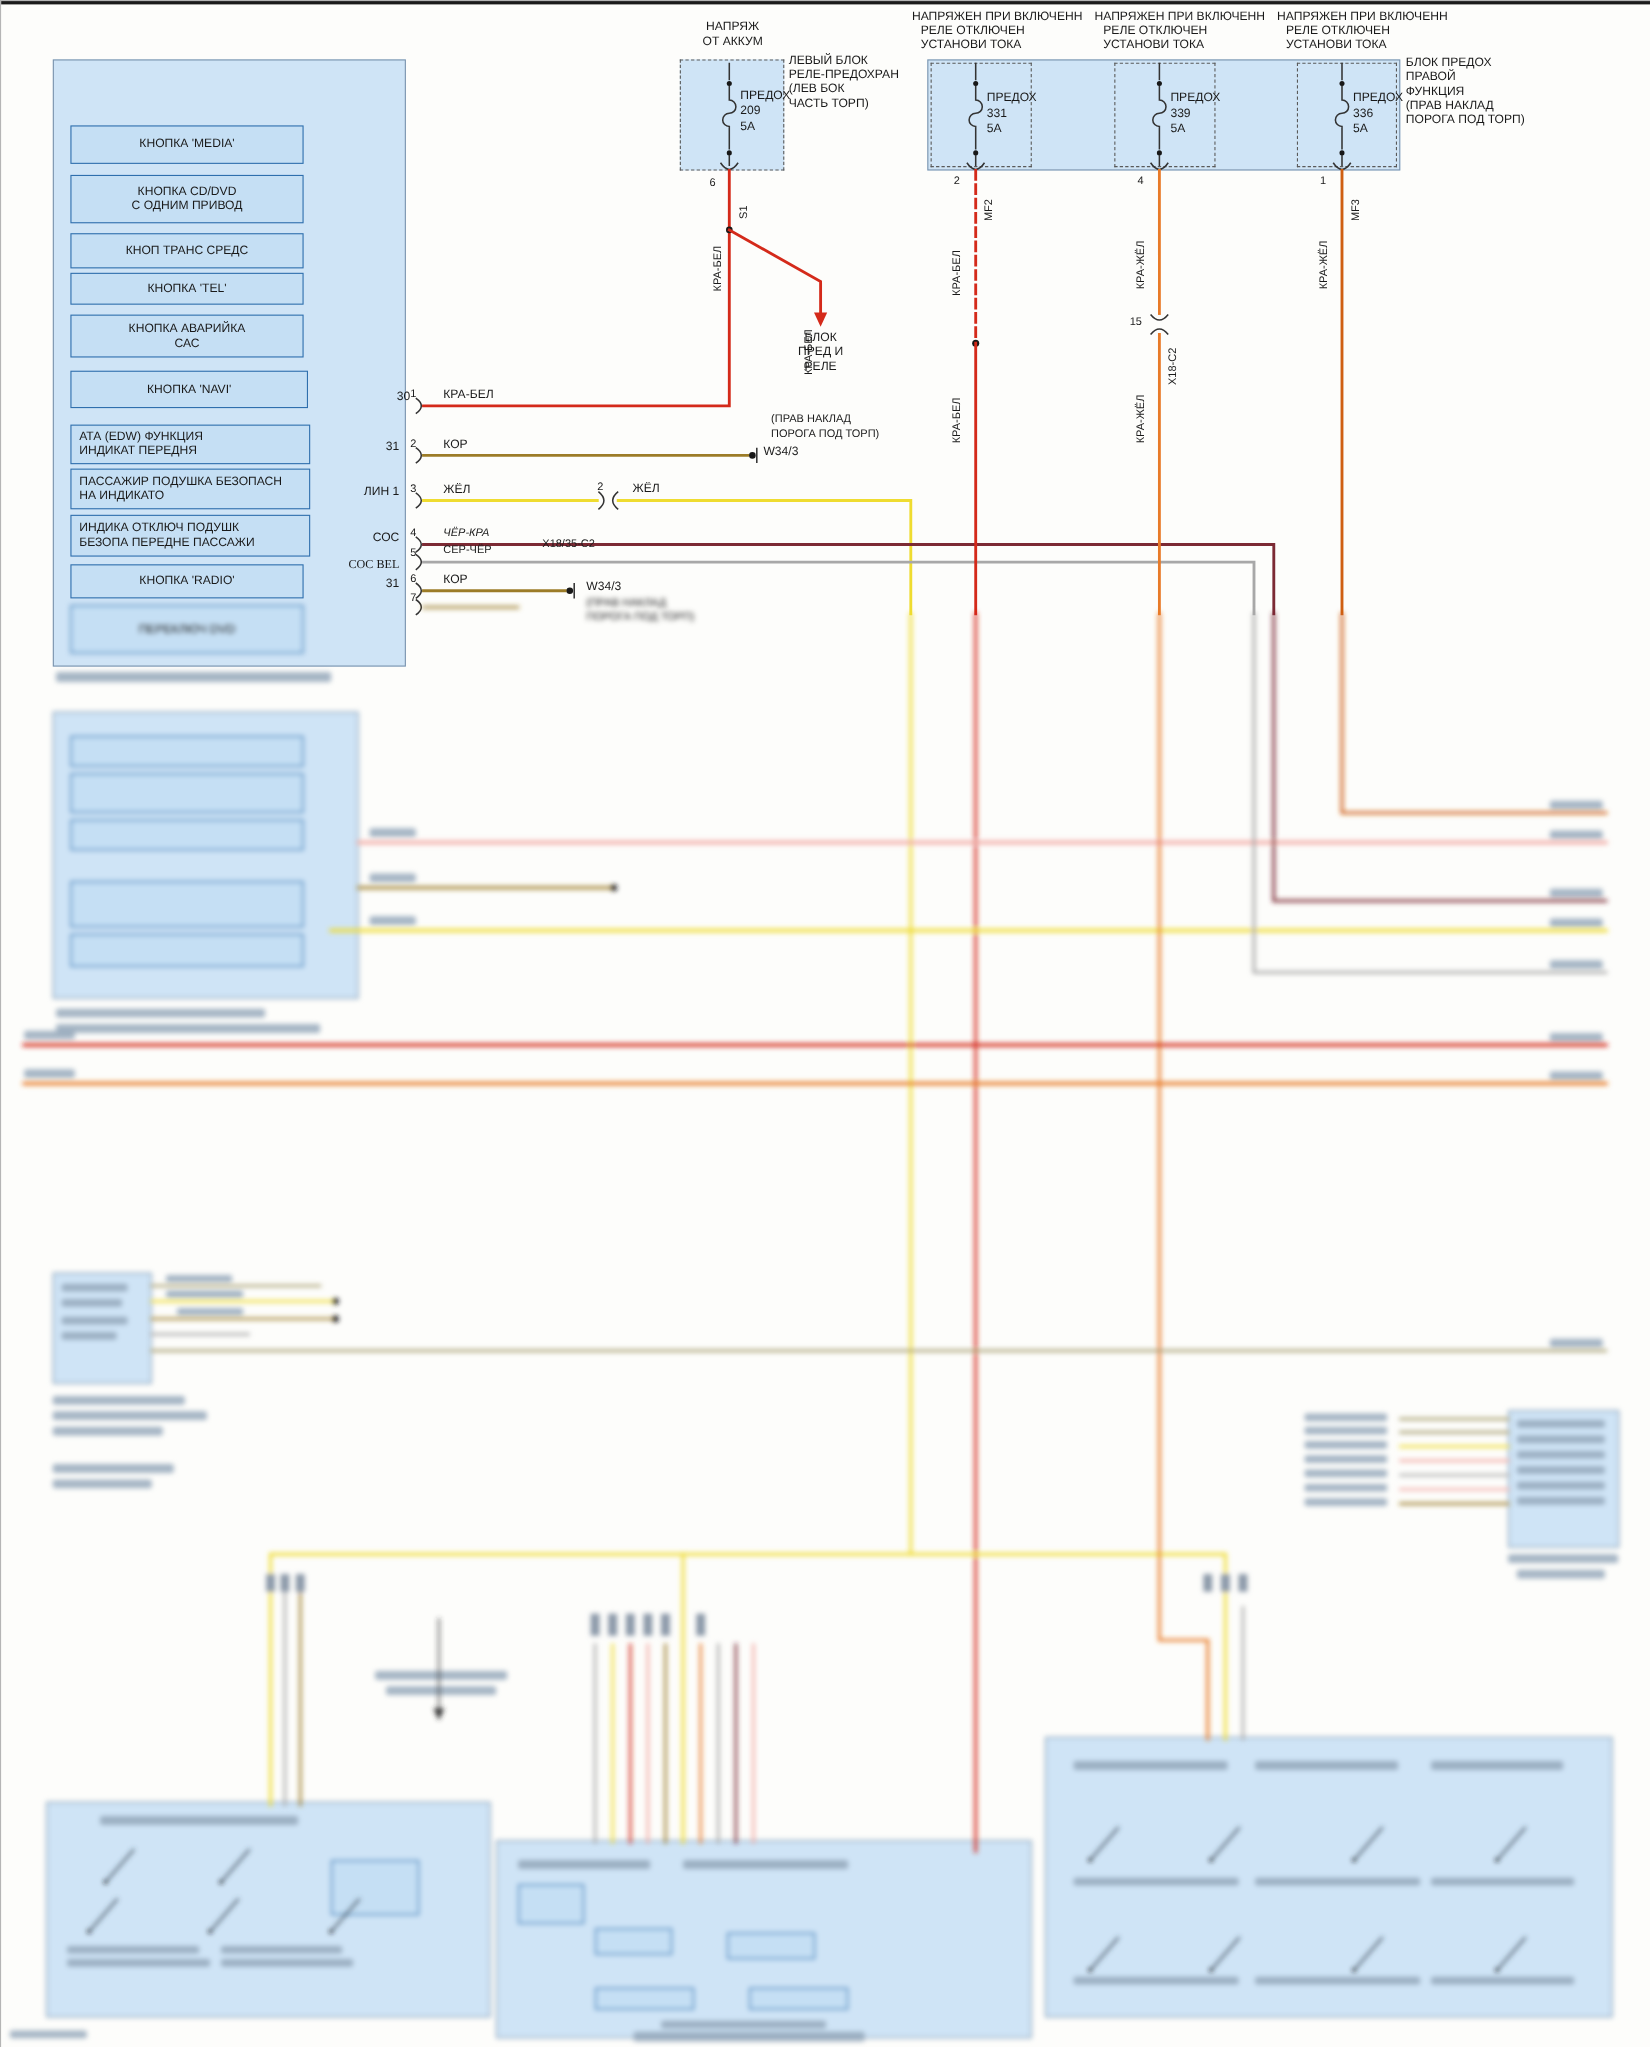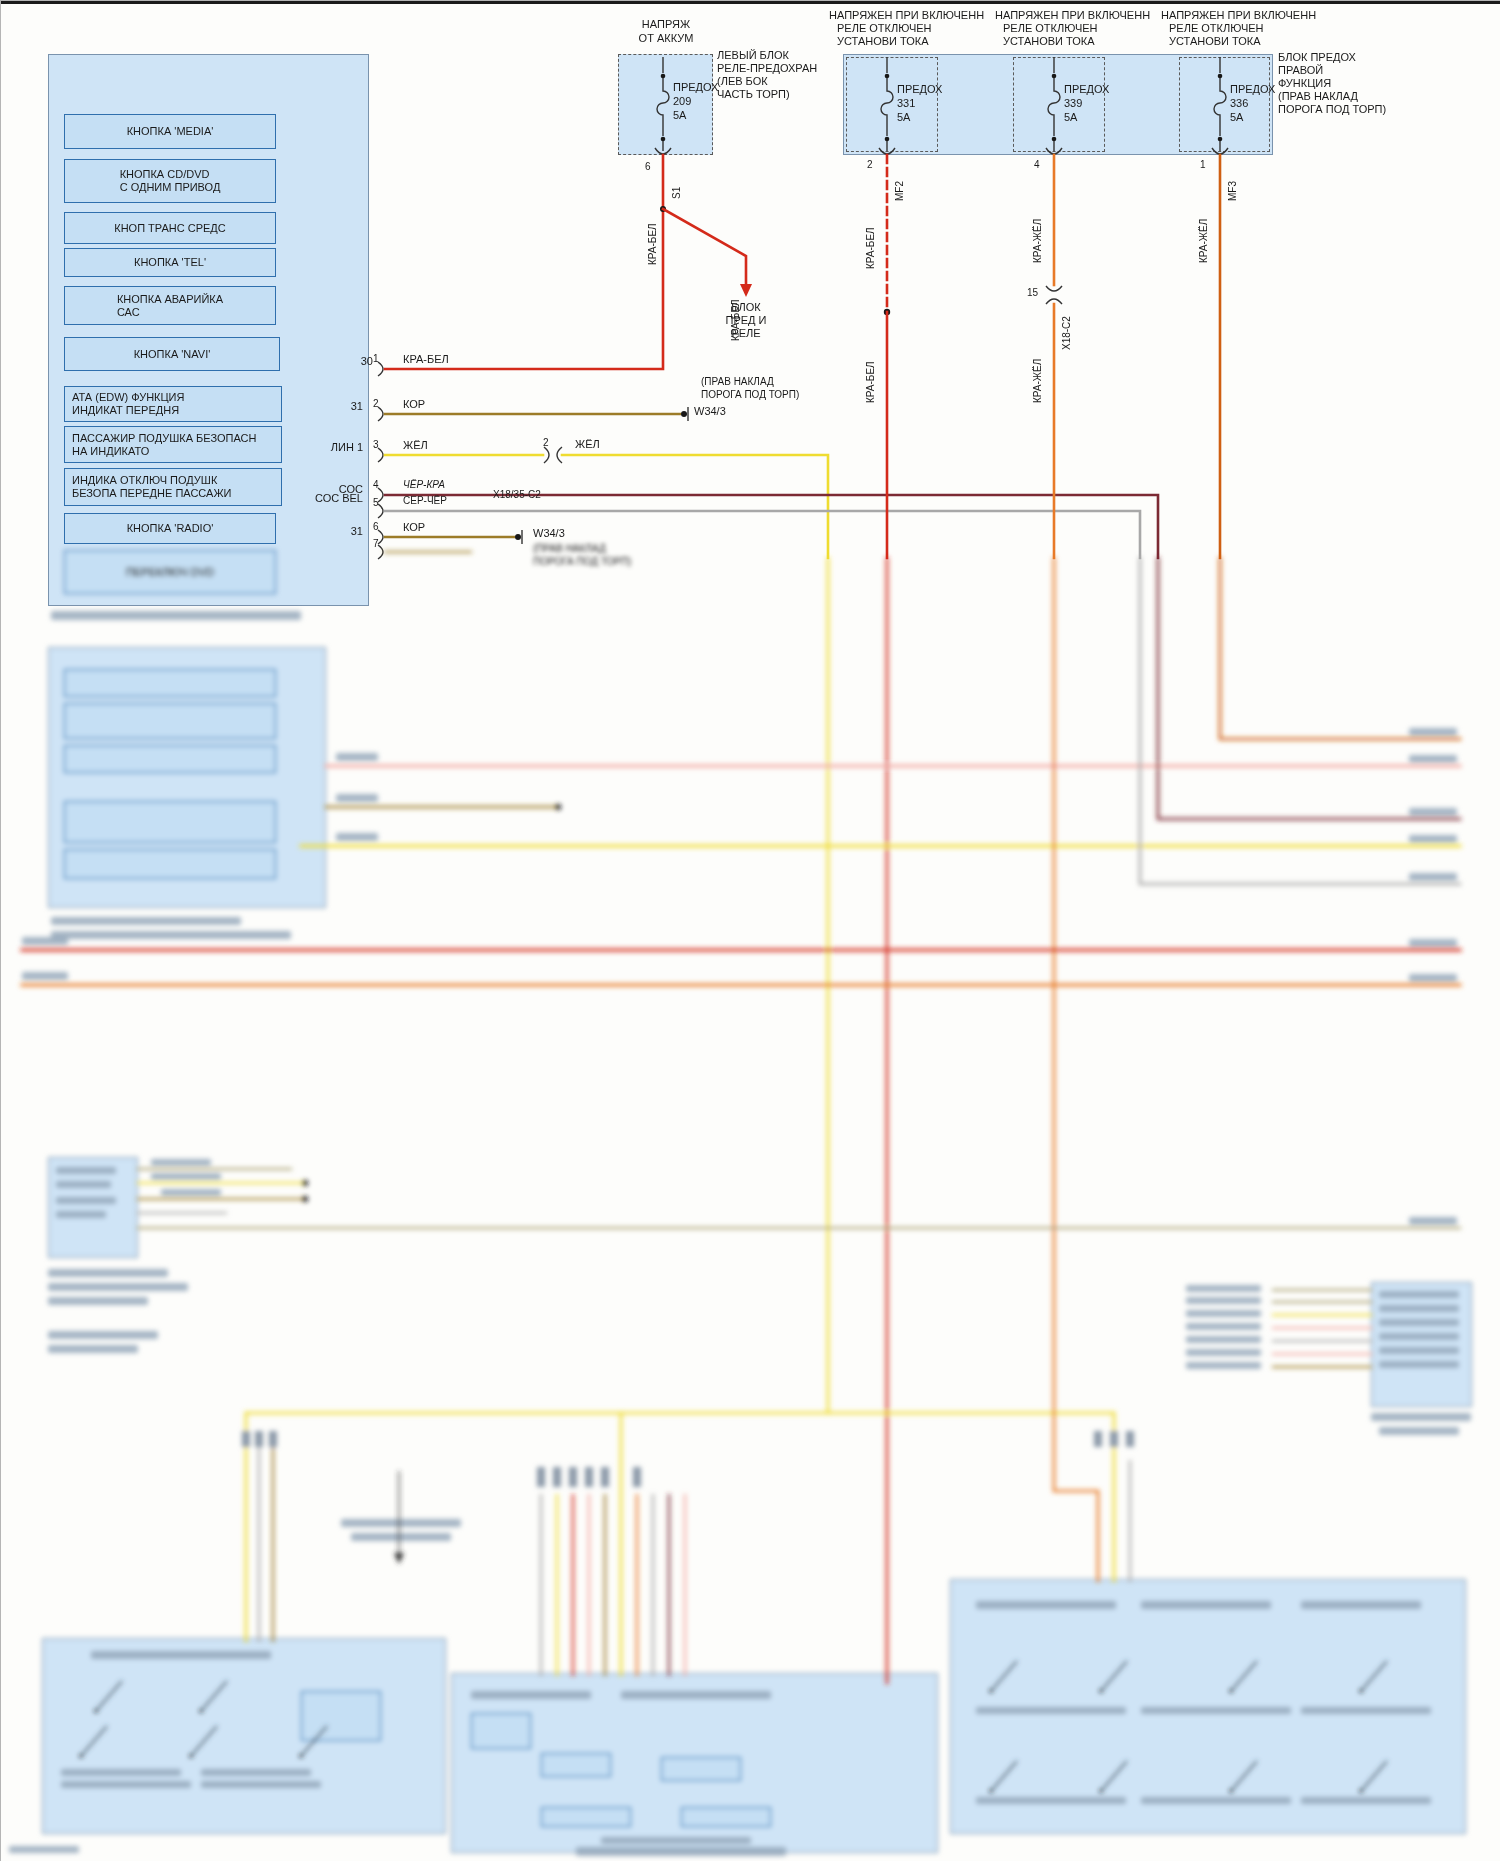--- a/index.html
+++ b/index.html
@@ -3,21 +3,21 @@
 <meta charset="utf-8">
 <style>
   html,body{margin:0;padding:0;background:#e8e8e8;}
   .canvas{position:relative;width:1500px;height:1861px;background:#fdfdfb;overflow:hidden;
           font-family:"Liberation Sans",sans-serif;color:#1a1a1a;border:1px solid #b5b5b5;}
   .topline{position:absolute;left:0;top:0;width:1500px;height:3px;background:#1b1b1b;}
   .box{position:absolute;background:#cfe4f6;border:1px solid #7a93ad;box-sizing:border-box;}
   .dashedbox{position:absolute;background:#cfe4f6;border:1px dashed #5a5a5a;box-sizing:border-box;}
   .innerdash{position:absolute;border:1px dashed #5a5a5a;box-sizing:border-box;}
   .item{position:absolute;background:#c5dff4;border:1px solid #2f6fad;box-sizing:border-box;
-        display:flex;align-items:center;justify-content:center;text-align:left;
+        display:flex;align-items:center;justify-content:center;text-align:center;
         font-size:11px;line-height:1.18;white-space:pre-line;z-index:2;}
   .item.left{justify-content:flex-start;text-align:left;padding-left:7px;}
   .lbl{position:absolute;font-size:11px;line-height:1.15;white-space:pre;z-index:3;}
   .sm{font-size:10px;}
   .ctr{text-align:center;}
   .rt{text-align:right;}
   .vlbl{transform:rotate(-90deg);transform-origin:0 0;}
   .bar{position:absolute;background:#8fa3b7;opacity:.8;border-radius:2px;}
   .blurwrap{position:absolute;left:0;top:0;width:1500px;height:1861px;filter:blur(2.6px);z-index:1;}
   .blur2{filter:blur(2.2px);}
@@ -399,21 +399,21 @@
   <div class="lbl sm vlbl" style="left:1031px;top:402px;">КРА-ЖЁЛ</div>
 
   <div class="lbl sm" style="left:1199px;top:158px;">1</div>
   <div class="lbl sm vlbl" style="left:1226px;top:200px;">MF3</div>
   <div class="lbl sm vlbl" style="left:1197px;top:262px;">КРА-ЖЁЛ</div>
 
   <div class="lbl rt" style="left:312px;top:354px;width:60px;">30</div>
   <div class="lbl rt" style="left:302px;top:399px;width:60px;">31</div>
   <div class="lbl rt" style="left:302px;top:440px;width:60px;">ЛИН 1</div>
   <div class="lbl rt" style="left:302px;top:482px;width:60px;">СОС</div>
-  <div class="lbl rt" style="left:296px;top:491px;width:66px;">СОС BEL</div>
+  <div class="lbl rt" style="left:296px;top:506px;width:66px;font-family:Liberation Serif, serif;">СОС BEL</div>
   <div class="lbl rt" style="left:302px;top:524px;width:60px;">31</div>
 
   <div class="lbl sm" style="left:372px;top:352px;">1</div>
   <div class="lbl sm" style="left:372px;top:397px;">2</div>
   <div class="lbl sm" style="left:372px;top:438px;">3</div>
   <div class="lbl sm" style="left:372px;top:478px;">4</div>
   <div class="lbl sm" style="left:372px;top:496px;">5</div>
   <div class="lbl sm" style="left:372px;top:520px;">6</div>
   <div class="lbl sm" style="left:372px;top:537px;">7</div>
 

